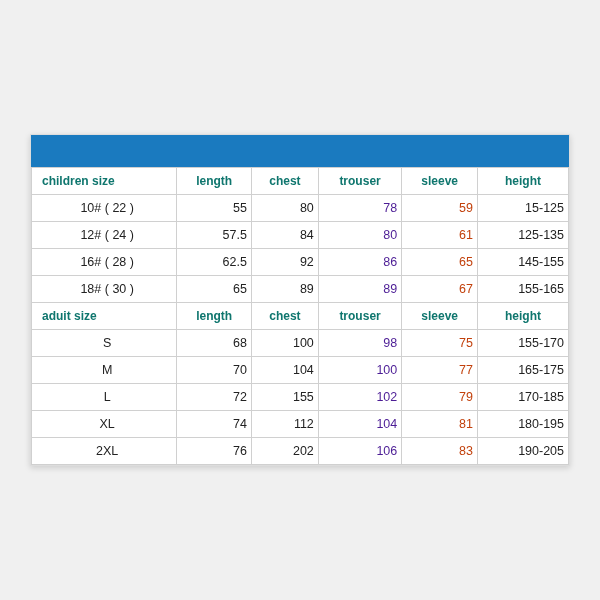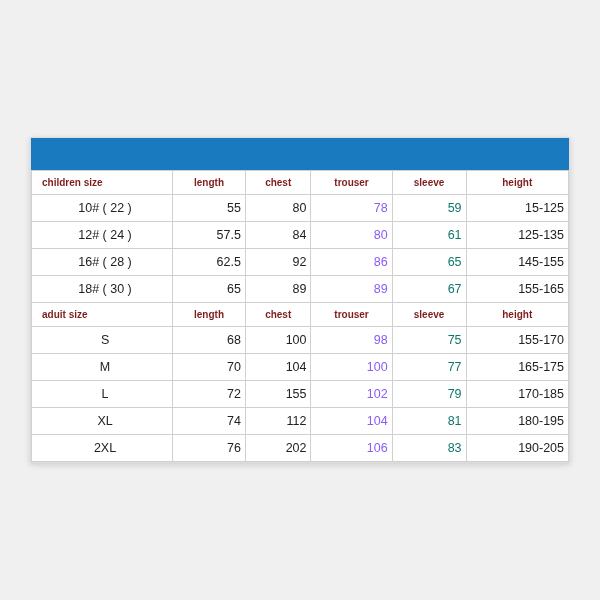--- a/index.html
+++ b/index.html
@@ -34,40 +34,40 @@
     }
     th, td {
       border: 1px solid #d0d0d0;
       text-align: center;
       padding: 6px 4px;
       color: #222;
     }
     .section-header td {
       font-weight: bold;
       background: #fff;
-      color: #7f1d1d;
-      font-size: 10px;
+      color: #0f766e;
+      font-size: 12px;
     }
     .section-header td:first-child {
       text-align: left;
       padding-left: 10px;
     }
     .section-header td:not(:first-child) {
       font-weight: bold;
     }
     .data-row td {
       font-weight: normal;
       text-align: right;
     }
     .data-row td:first-child {
       text-align: center;
       padding-left: 10px;
     }
-    .highlight-blue { color: #8b5cf6; }
-    .highlight-teal { color: #0f766e; }
+    .highlight-blue { color: #4c1d95; }
+    .highlight-teal { color: #c2410c; }
   </style>
 </head>
 <body>
 
 <div class="card">
   <div class="title-bar"></div>
   <table>
     <tbody id="table-body">
         <tr class="section-header">
           <td>children size</td>

